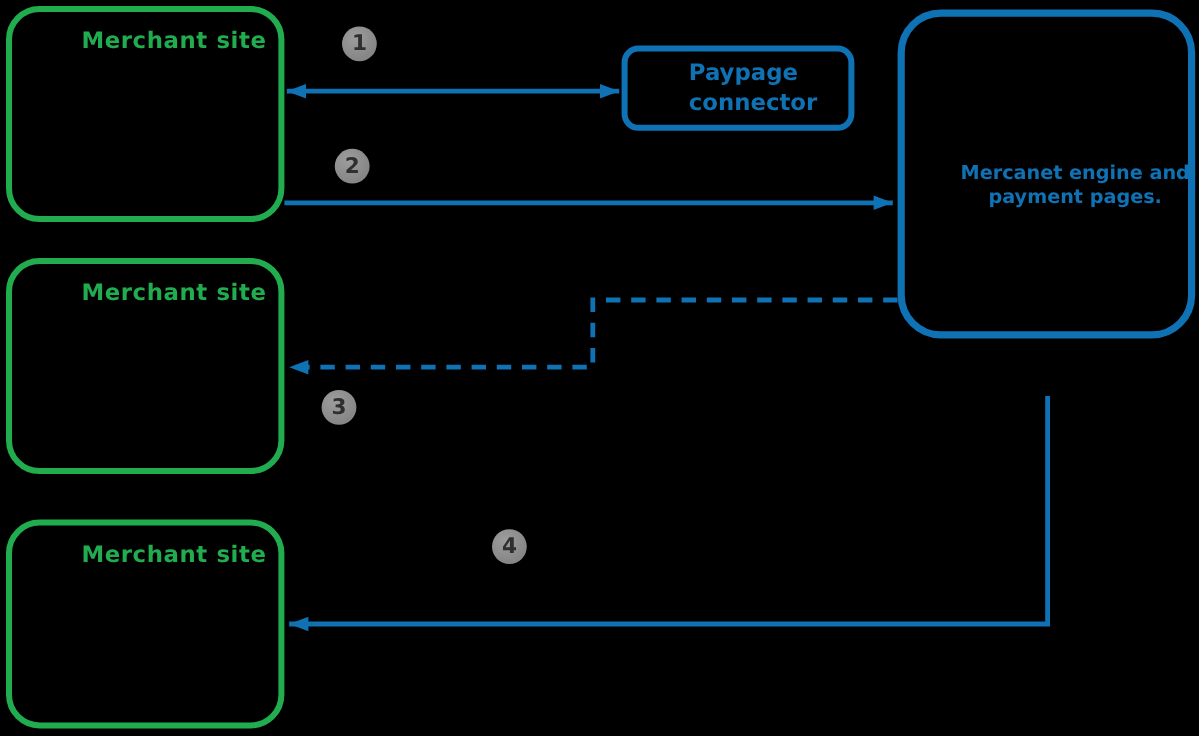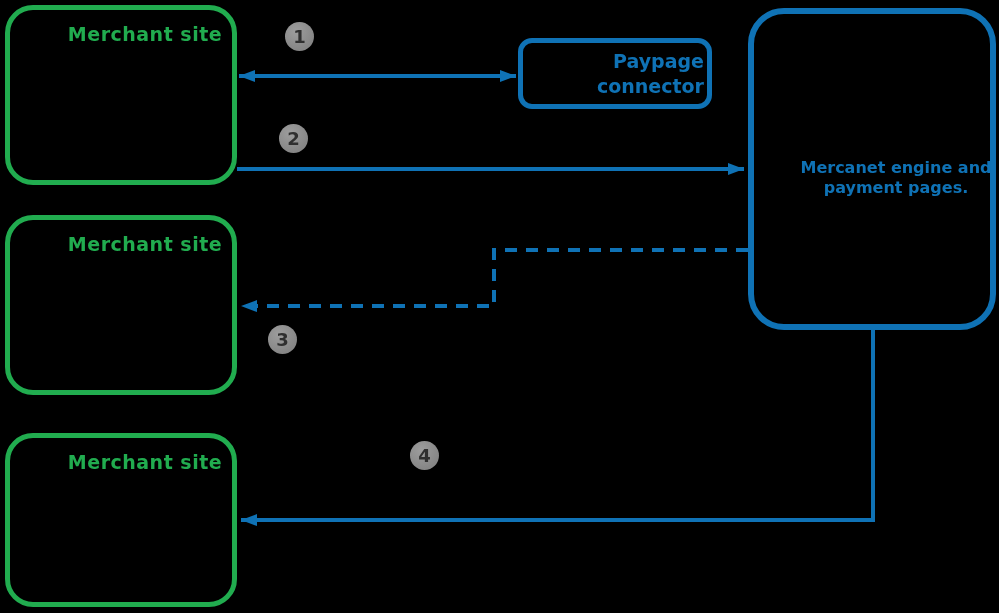--- a/index.html
+++ b/index.html
@@ -46,34 +46,34 @@
   .paypage-box {
     left: 518px;
     top: 38px;
     width: 194px;
     height: 71px;
     border: 5px solid var(--blue, #0f72b5);
     border-radius: 14px;
     display: flex;
     justify-content: center;
     align-items: center;
-    text-align: right;
+    text-align: left;
   }
   .paypage-label {
     color: var(--blue, #0f72b5);
     font-size: 19px;
     font-weight: 700;
     line-height: 25px;
     width: 130px;
   }
   .mercanet-box {
     left: 748px;
     top: 8px;
     width: 248px;
-    height: 322px;
+    height: 274px;
     border: 6px solid var(--blue, #0f72b5);
     border-radius: 36px;
     display: flex;
     flex-direction: column;
     justify-content: center;
     align-items: center;
     text-align: center;
     padding-top: 18px;
   }
   .mercanet-text {

